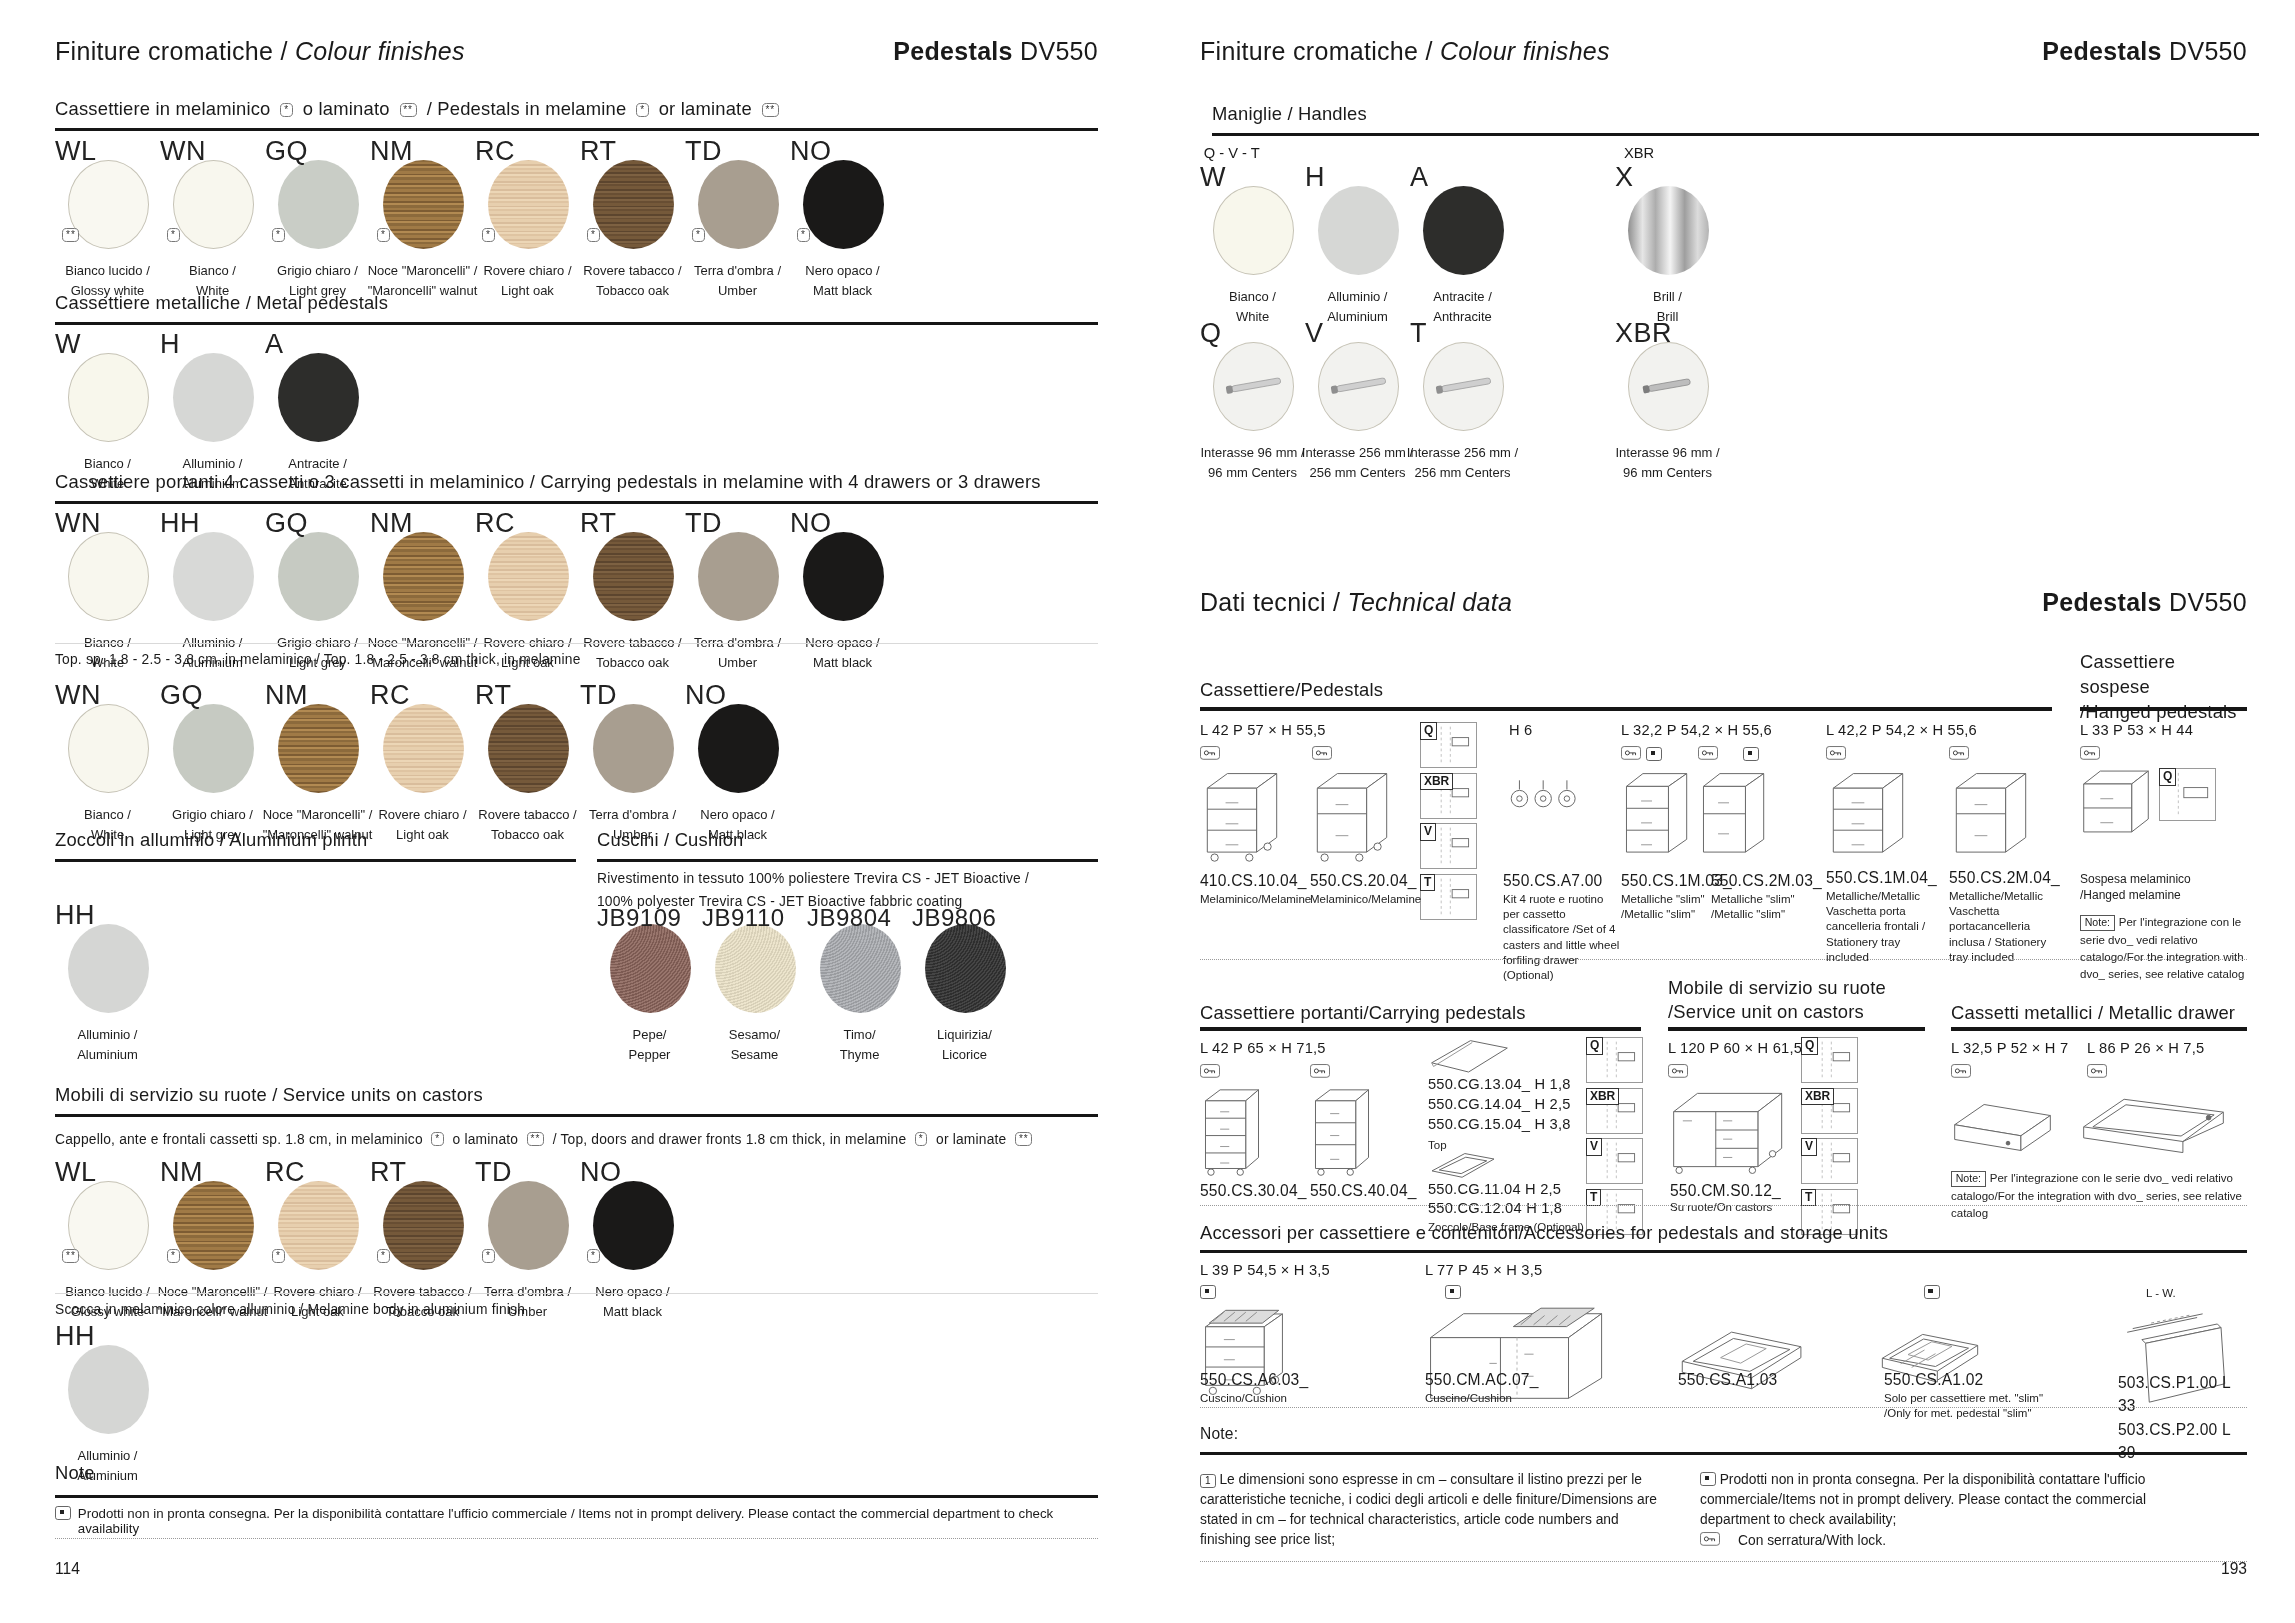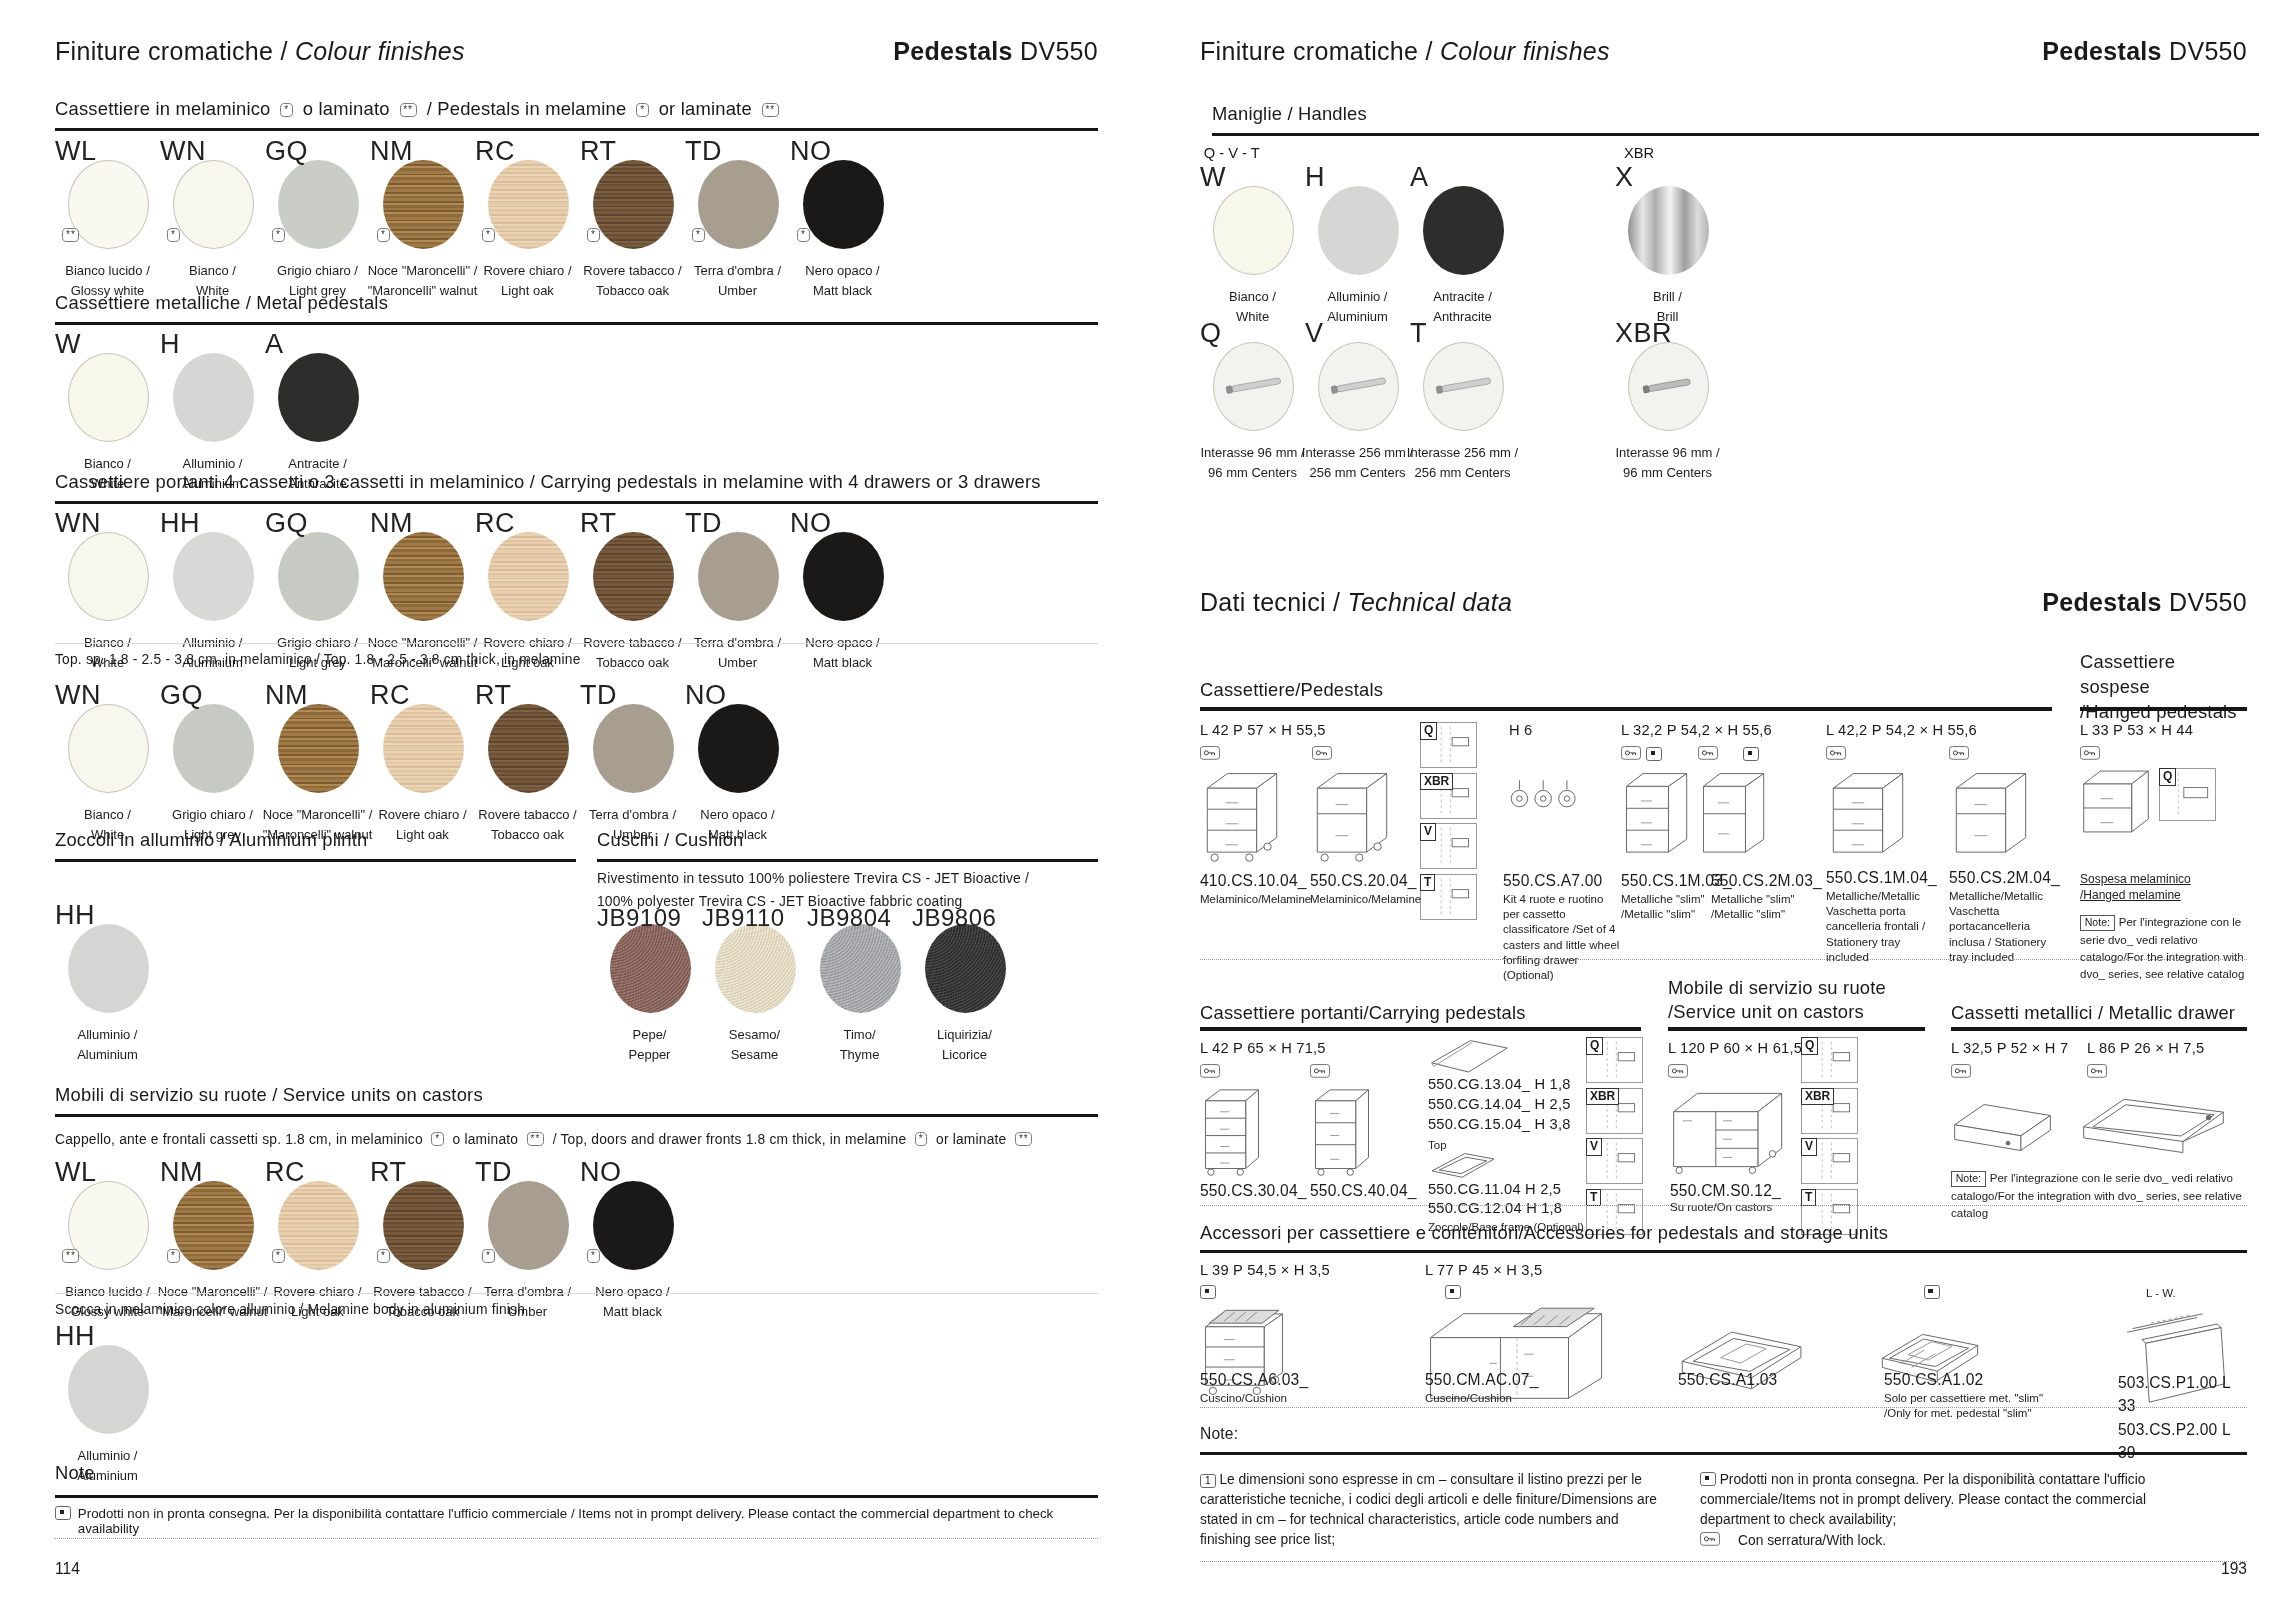--- a/index.html
+++ b/index.html
@@ -793,21 +793,21 @@
       <div class="desc abs" style="left:303px;top:242px;width:118px;">Kit 4 ruote e ruotino per cassetto classificatore /Set of 4 casters and little wheel forfiling drawer (Optional)</div>
       <div class="code abs" style="left:421px;top:222px;">550.CS.1M.03_</div>
       <div class="desc abs" style="left:421px;top:242px;width:84px;">Metalliche "slim" /Metallic "slim"</div>
       <div class="code abs" style="left:511px;top:222px;">550.CS.2M.03_</div>
       <div class="desc abs" style="left:511px;top:242px;width:84px;">Metalliche "slim" /Metallic "slim"</div>
       <div class="code abs" style="left:626px;top:219px;">550.CS.1M.04_</div>
       <div class="desc abs" style="left:626px;top:239px;width:108px;">Metalliche/Metallic Vaschetta porta cancelleria frontali / Stationery tray included</div>
       <div class="code abs" style="left:749px;top:219px;">550.CS.2M.04_</div>
       <div class="desc abs" style="left:749px;top:239px;width:108px;">Metalliche/Metallic Vaschetta portacancelleria inclusa / Stationery tray included</div>
 
-      <div class="desc abs" style="left:880px;top:222px;width:167px;font-size:12px;text-decoration:underline;">
+      <div class="desc abs" style="left:880px;top:222px;width:167px;font-size:12px;">
         <span style="display:block">Sospesa melaminico</span>
         <span style="display:block">/Hanged melamine</span>
       </div>
       <div class="abs" style="left:880px;top:263px;width:167px;">
         <span class="notetag">Note:</span>
         <span class="desc">Per l'integrazione con le serie dvo_ vedi relativo catalogo/For the integration with dvo_ series, see relative catalog</span>
       </div>
     </div>
 
     <div class="dotted abs" style="left:0;top:922px;width:100%;"></div>

